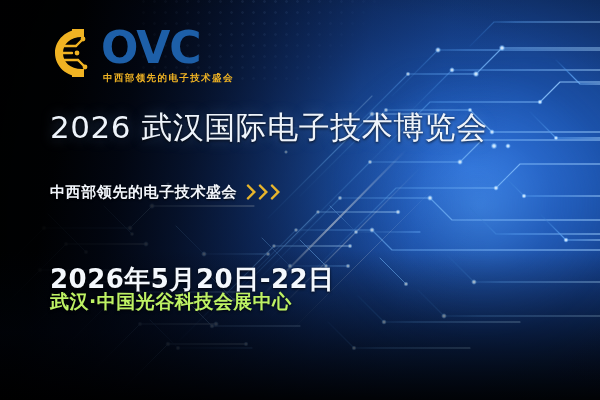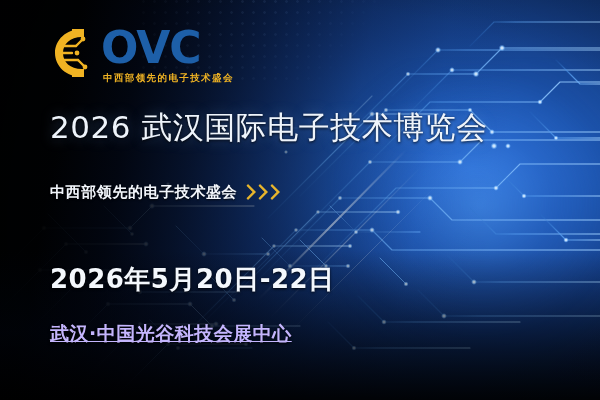--- a/index.html
+++ b/index.html
@@ -101,25 +101,24 @@
   }
 
   
   .date-line{
     position:absolute;left:50px;top:266px;
     font-size:26px;line-height:26px;font-weight:bold;
     color:#f4f8fd;letter-spacing:0.5px;white-space:nowrap;
     text-shadow:0 1px 3px rgba(0,0,0,0.85);
   }
   .venue-line{
-    position:absolute;left:50px;top:320px;
+    position:absolute;left:50px;top:288px;
     font-size:19px;line-height:26px;font-weight:bold;
-    color:#c4b5fd;letter-spacing:0.5px;white-space:nowrap;
+    color:#bef264;letter-spacing:0.5px;white-space:nowrap;
     text-shadow:0 1px 3px rgba(0,0,0,0.85);
-    text-decoration:underline;
   }
 </style>
 </head>
 <body>
 
 <div class="banner">
 
   <div class="bg-base"></div>
   <div class="bg-glow"></div>
 

